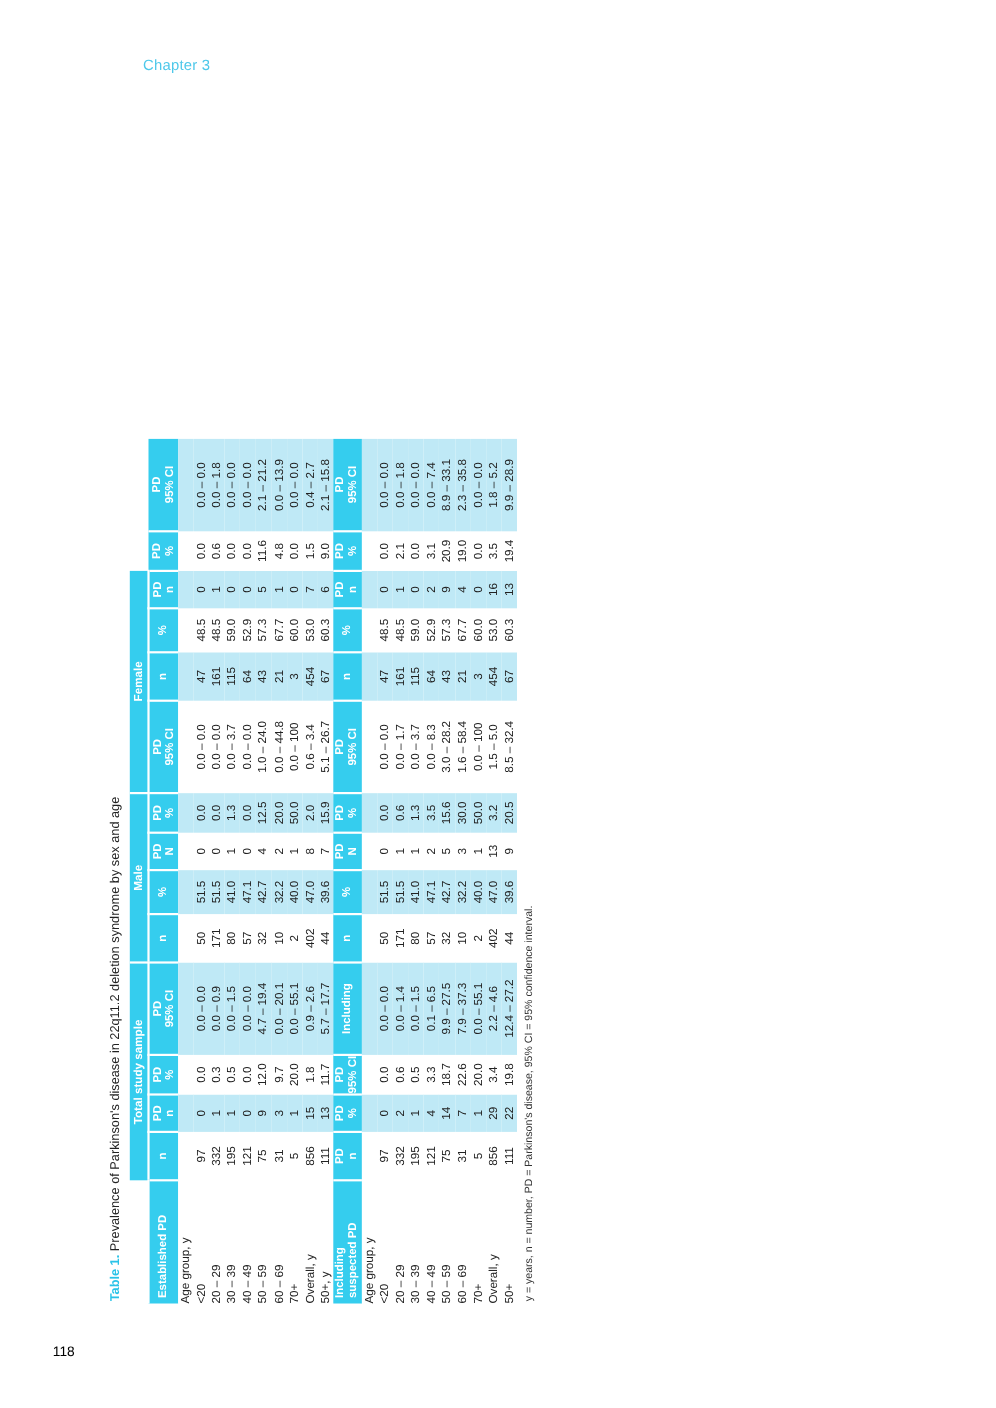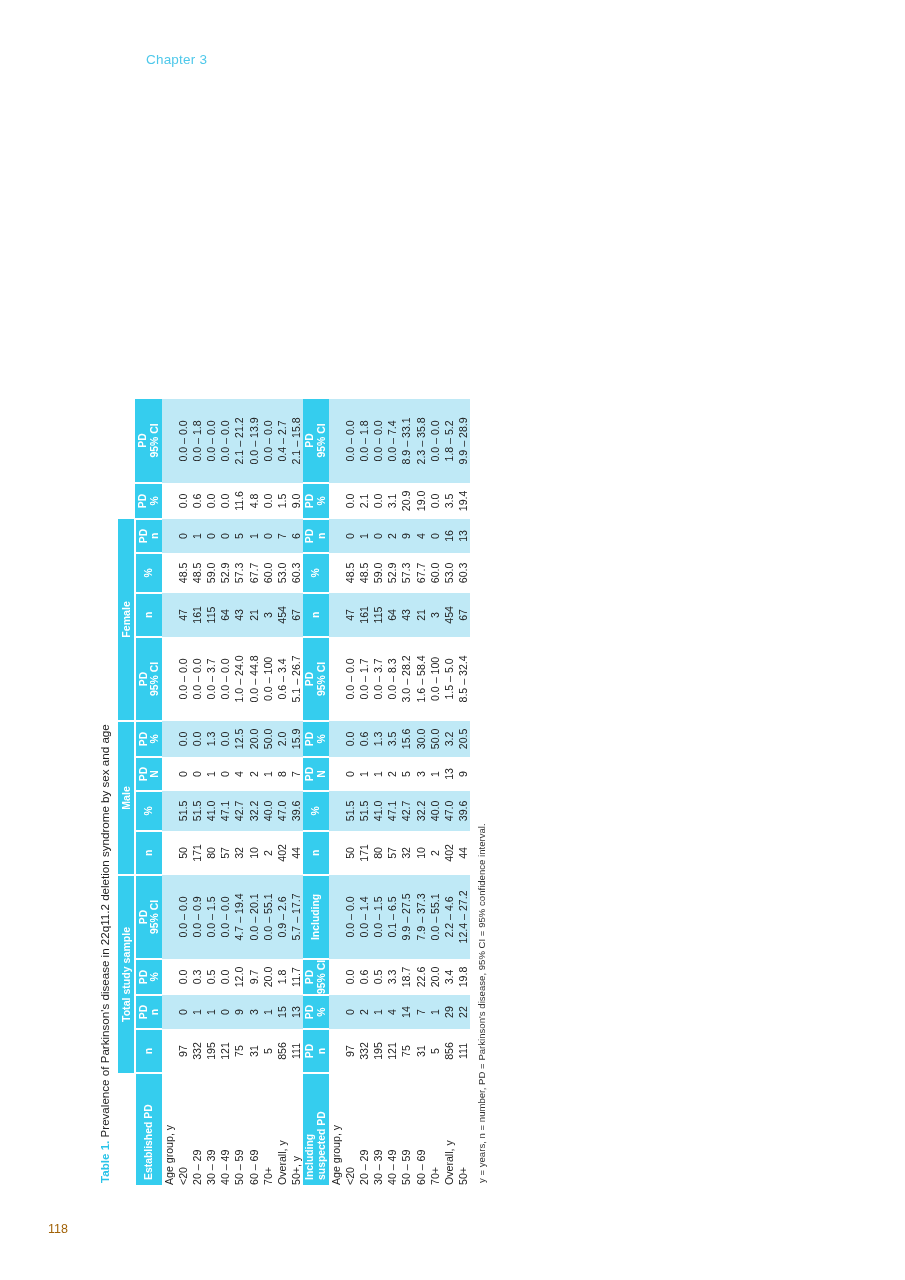--- a/index.html
+++ b/index.html
@@ -16,28 +16,27 @@
   }
 
   
   #chapter-label {
     position: absolute;
     left: 130px;
     top: 52px;
     font-size: 13.5px;
     color: #4ec8ea;
     letter-spacing: 0.2px;
-    margin-left: 16px;
   }
   #page-number {
     position: absolute;
     left: 48px;
     top: 1222px;
     font-size: 12.5px;
-    color: #a16207;
+    color: #000000;
   }
 
   
   
   #rotated-stage {
     position: absolute;
     left: 0px;
     top: 0px;
     width: 1110px;
     height: 760px;

